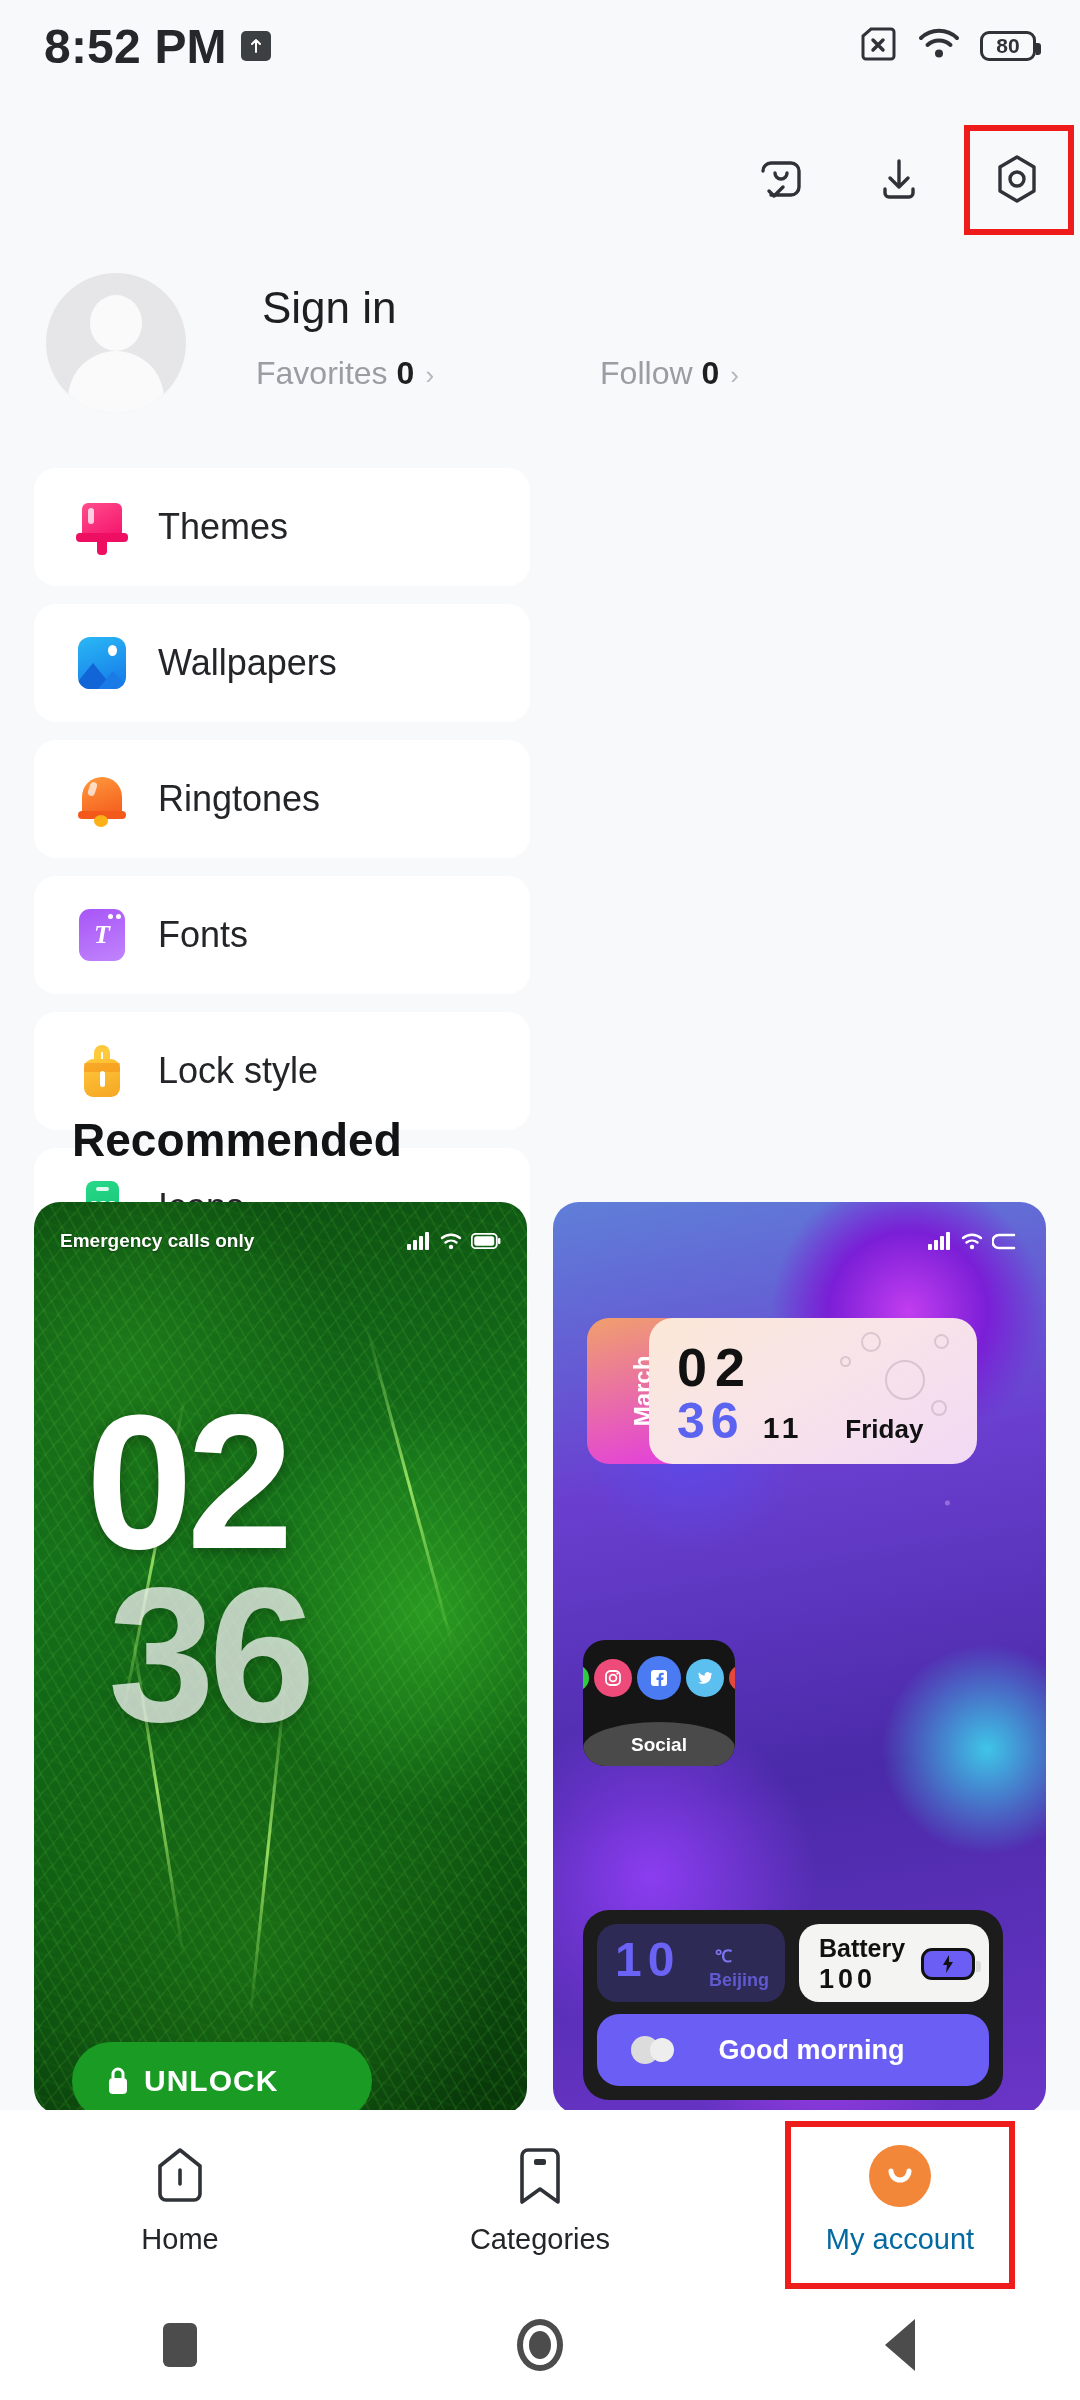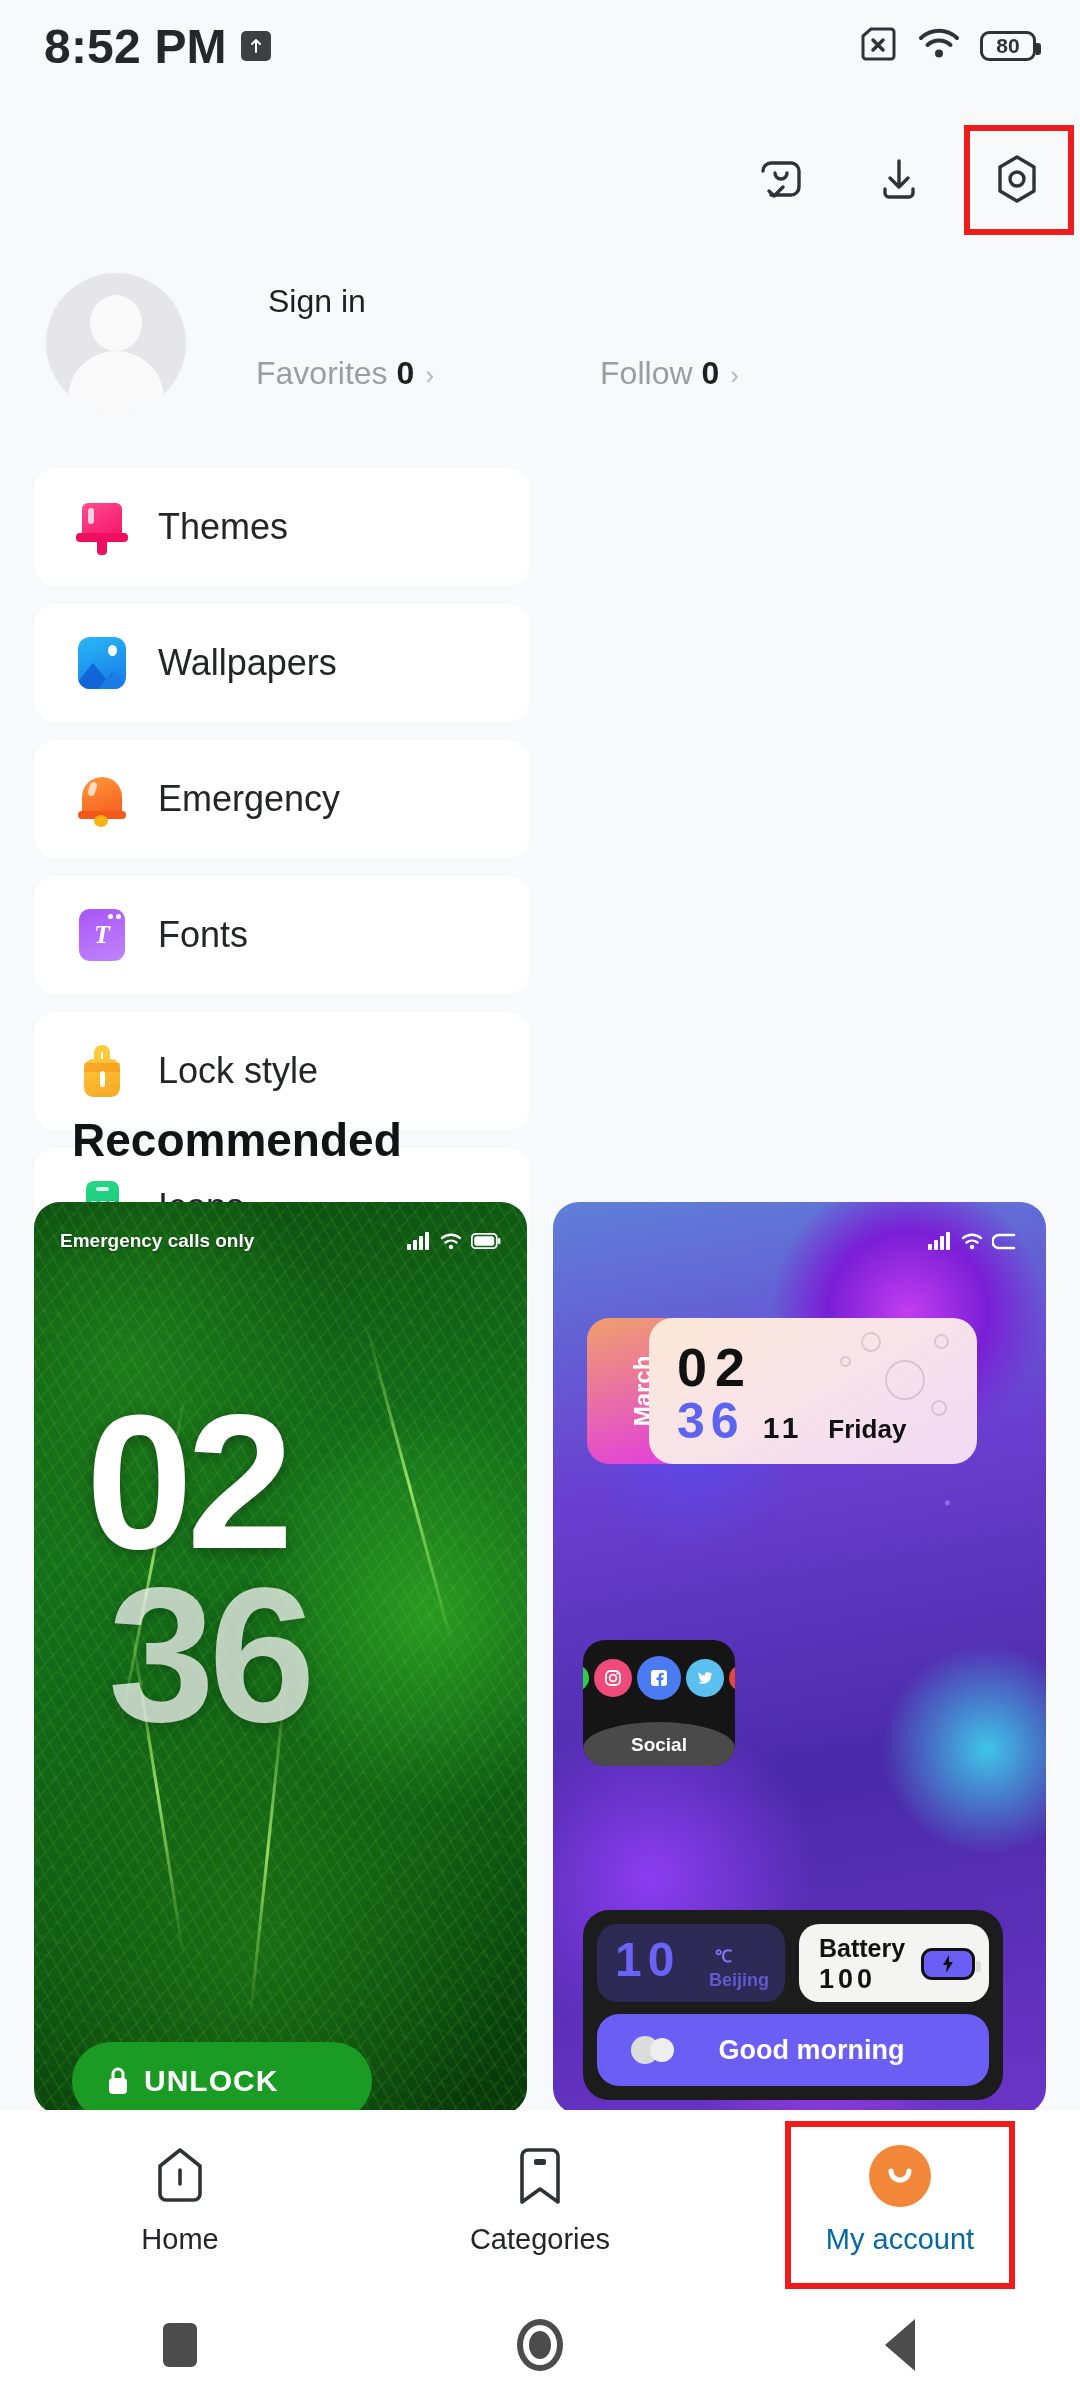--- a/index.html
+++ b/index.html
@@ -49,21 +49,21 @@
   
   .profile { position: absolute; top: 265px; left: 34px; width: 1012px; height: 160px; }
   .avatar {
     position: absolute; left: 12px; top: 8px; width: 140px; height: 140px;
     border-radius: 50%; background: #e6e6e8; overflow: hidden;
   }
   .av-head { position:absolute; left:50%; top:22px; transform:translateX(-50%);
     width:52px; height:56px; border-radius:50%; background:#fafafa; }
   .av-body { position:absolute; left:50%; bottom:-8px; transform:translateX(-50%);
     width:96px; height:70px; border-radius:48px 48px 0 0; background:#fafafa; }
-  .signin { position: absolute; left: 234px; top: 18px; font-size: 32px; color: #1d1f21; }
+  .signin { position: absolute; left: 228px; top: 18px; font-size: 44px; color: #1d1f21; }
   .stats { position: absolute; left: 222px; top: 90px; display: flex; gap: 166px; }
   .stat { display: flex; align-items: baseline; gap: 9px; }
   .stat-label { font-size: 32px; color: #9a9da1; }
   .stat-value { font-size: 32px; font-weight: 700; color: #1d1f21; }
   .chev { font-size: 26px; color: #b4b7bb; margin-left: 2px; }
 
   
   .grid {
     position: absolute; top: 468px; left: 34px; width: 1012px;
     display: flex; flex-wrap: wrap; gap: 18px 22px;
@@ -222,21 +222,21 @@
   .w-clock .b2 { right:28px; top:16px; width:15px; height:15px; }
   .w-clock .b3 { right:126px; top:38px; width:11px; height:11px; }
   .w-clock .b4 { right:52px; top:42px; width:40px; height:40px; }
   .w-clock .b5 { right:30px; top:82px; width:16px; height:16px; }
   .w-clock .hh { position:absolute; left:28px; top:18px; font-size:54px;
     font-weight:800; color:#111; letter-spacing:8px; }
   .w-clock .row2 { position:absolute; left:28px; bottom:14px;
     display:flex; align-items:baseline; gap:18px; }
   .w-clock .mm { font-size:50px; font-weight:800; color:#5b63f0; letter-spacing:6px; }
   .w-clock .dd { font-size:30px; font-weight:800; color:#111; letter-spacing:4px; }
-  .w-clock .wd { font-size:26px; font-weight:800; color:#111; margin-left:8px; }
+  .w-clock .wd { font-size:26px; font-weight:800; color:#111; margin-left:25px; }
 
   
   .w-social { position:absolute; left:30px; top:438px; width:152px; height:126px;
     border-radius:22px; background:#151515; overflow:hidden; }
   .w-social .tray { position:absolute; left:0; top:16px; width:100%;
     display:flex; align-items:center; justify-content:center; gap:5px; }
   .w-social .ci { width:38px; height:38px; border-radius:50%; flex:0 0 38px;
     display:flex; align-items:center; justify-content:center; }
   .w-social .ci.sm { width:26px; height:26px; flex:0 0 26px; }
   .w-social .foot { position:absolute; left:0; bottom:0; width:100%; height:44px;
@@ -402,21 +402,21 @@
       <span class="cell-label">Wallpapers</span>
     </div>
 
     <div class="cell">
       <span class="mi ic-bell">
         <i class="b"></i>
           <i class="g"></i>
           <i class="f"></i>
           <i class="d"></i>
       </span>
-      <span class="cell-label">Emergency</span>
+      <span class="cell-label">Ringtones</span>
     </div>
 
     <div class="cell">
       <span class="mi ic-font">
         <i class="bx"></i>
           <i class="d1"></i>
           <i class="d2"></i>
           <i class="t">T</i>
       </span>
       <span class="cell-label">Fonts</span>

